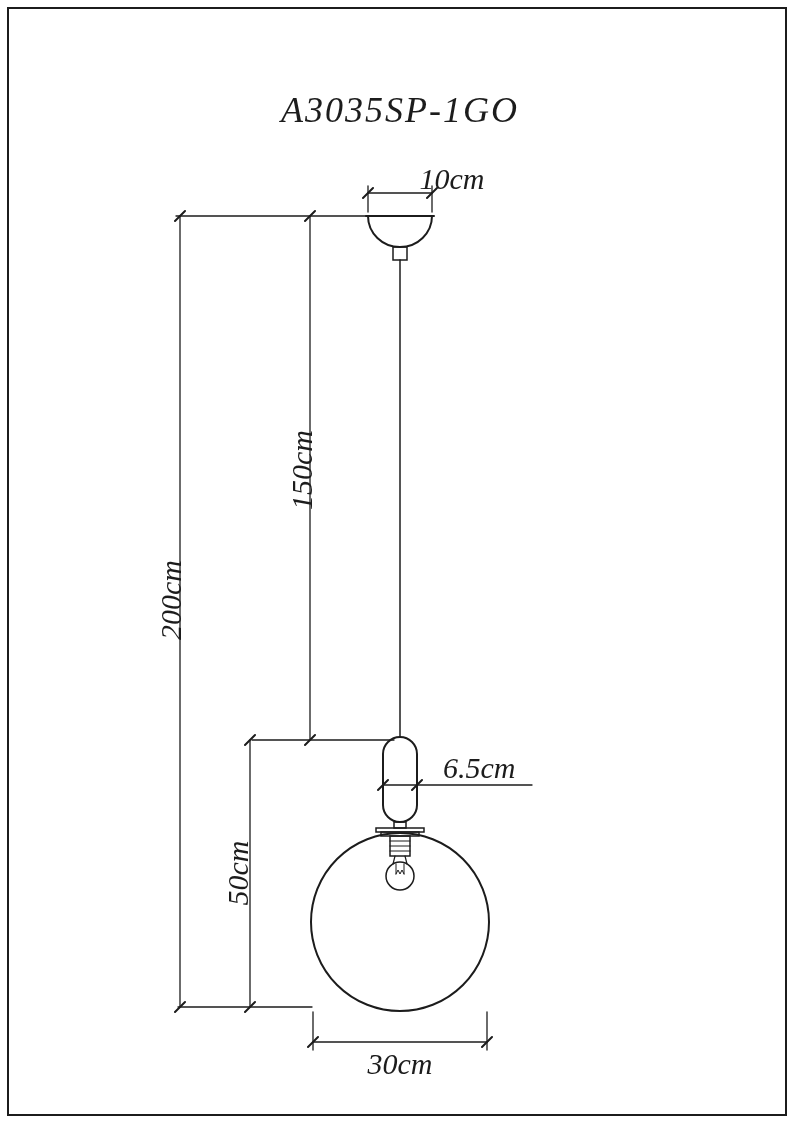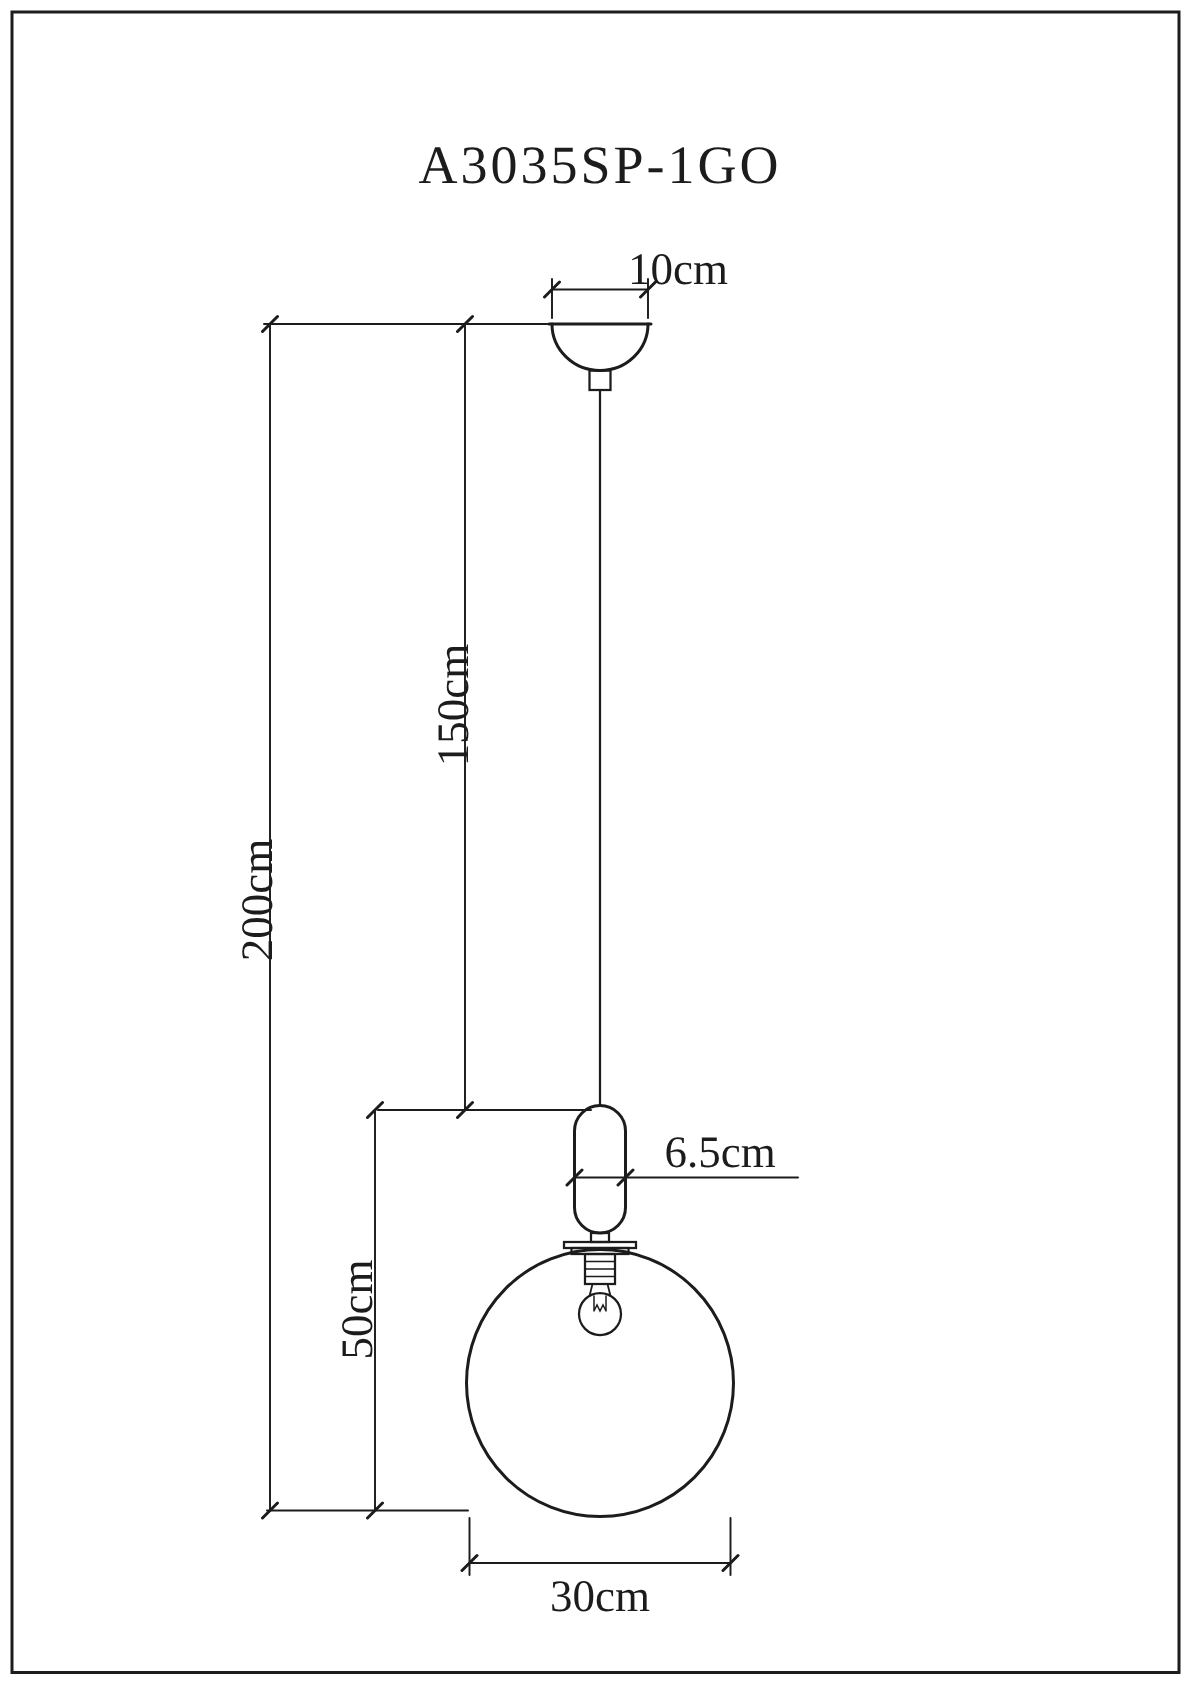--- a/index.html
+++ b/index.html
@@ -6,20 +6,21 @@
     margin: 0;
     padding: 0;
     background: #ffffff;
   }
   .page {
     position: relative;
     width: 794px;
     height: 1123px;
     background: #ffffff;
     font-family: "Liberation Serif", "DejaVu Serif", serif;
+    font-style: italic;
   }
   svg { display: block; }
   text {
     font-family: "Liberation Serif", "DejaVu Serif", serif;
   }
   .title-text {
     font-size: 36px;
     letter-spacing: 2px;
   }
   .dim-text {

